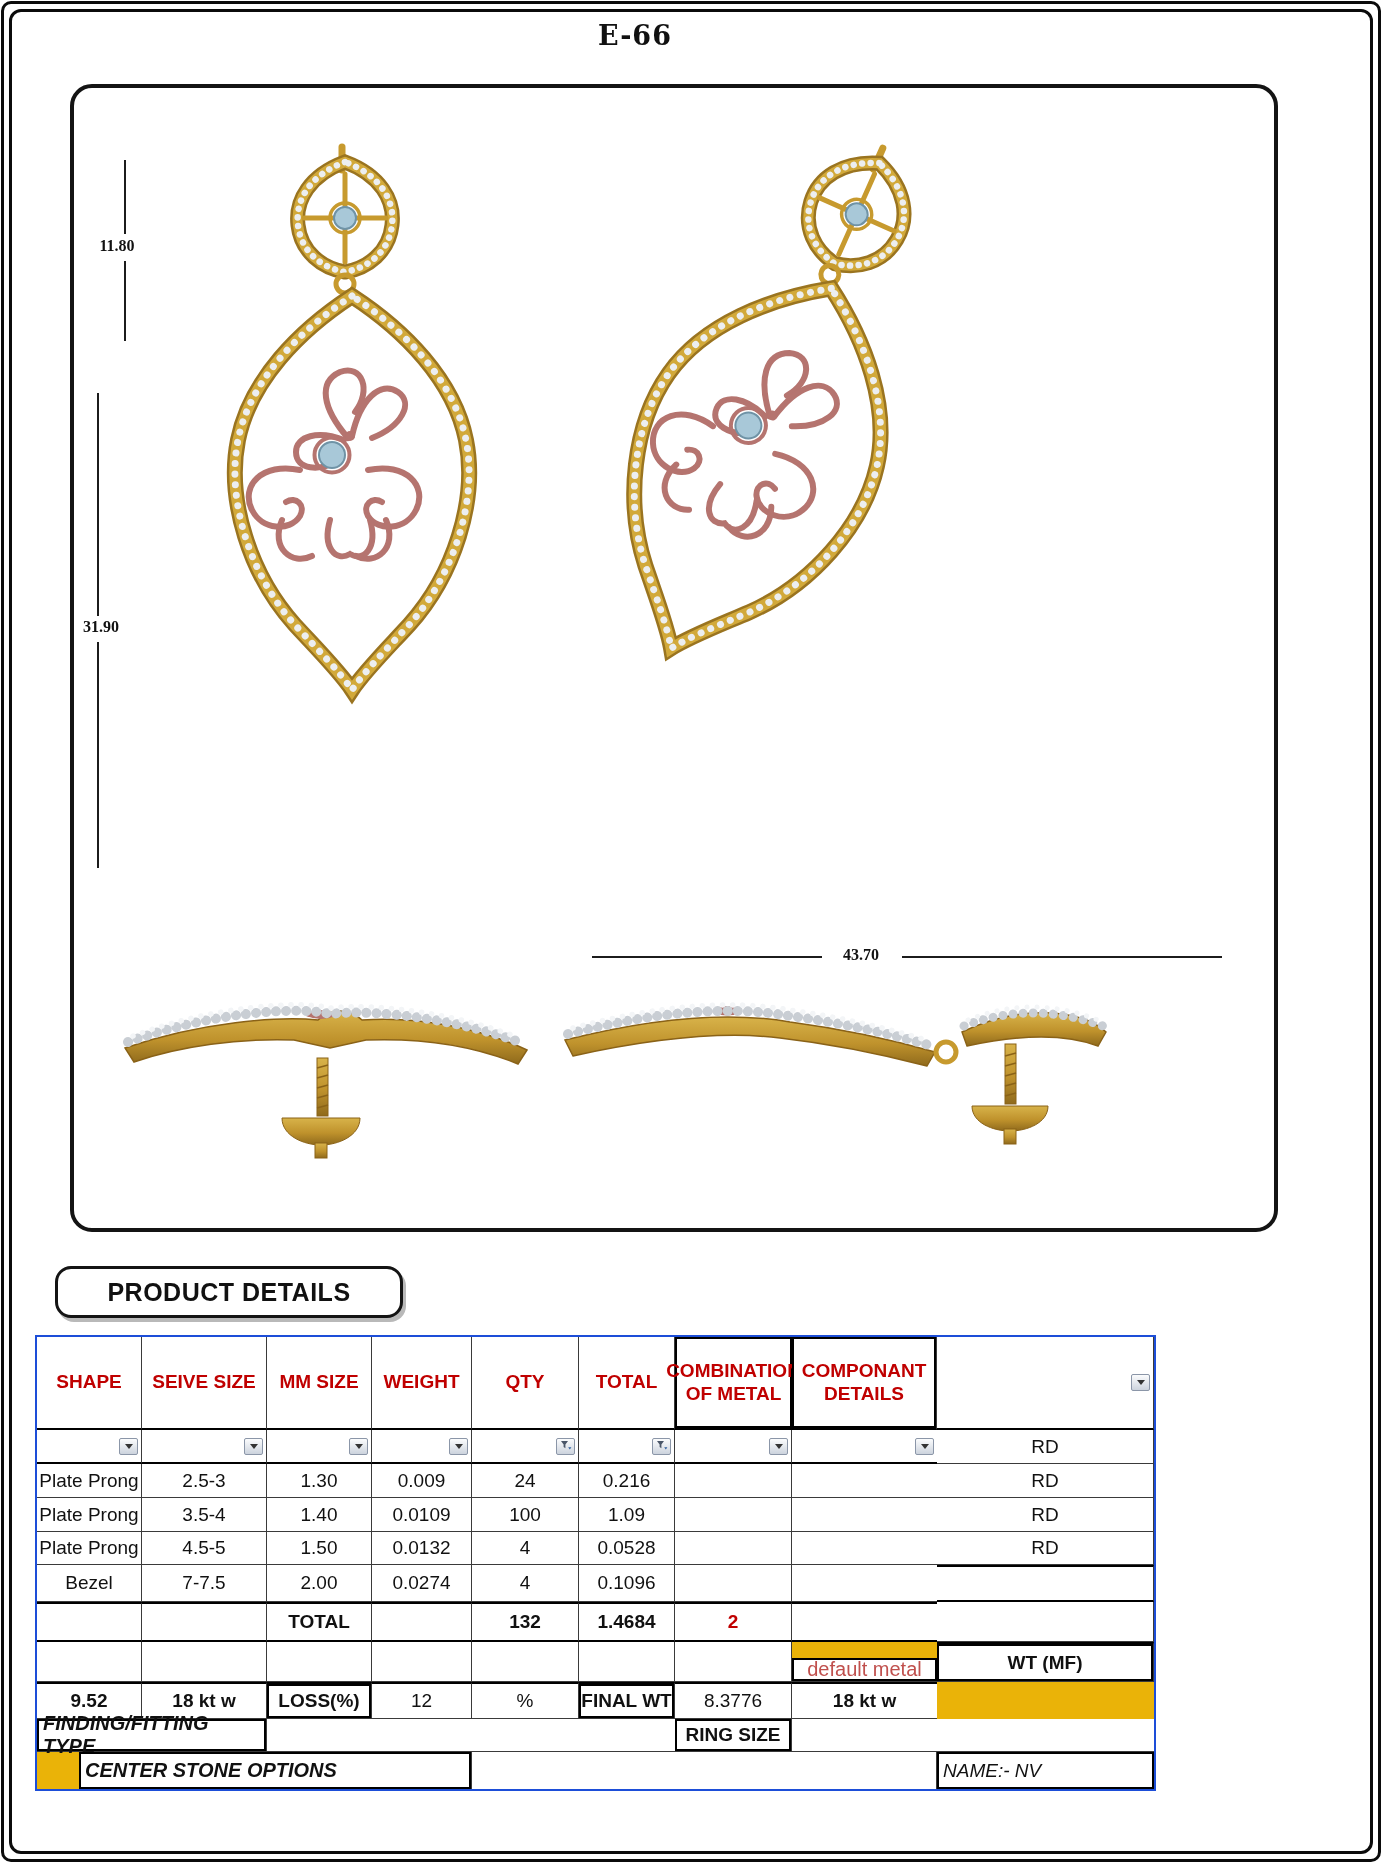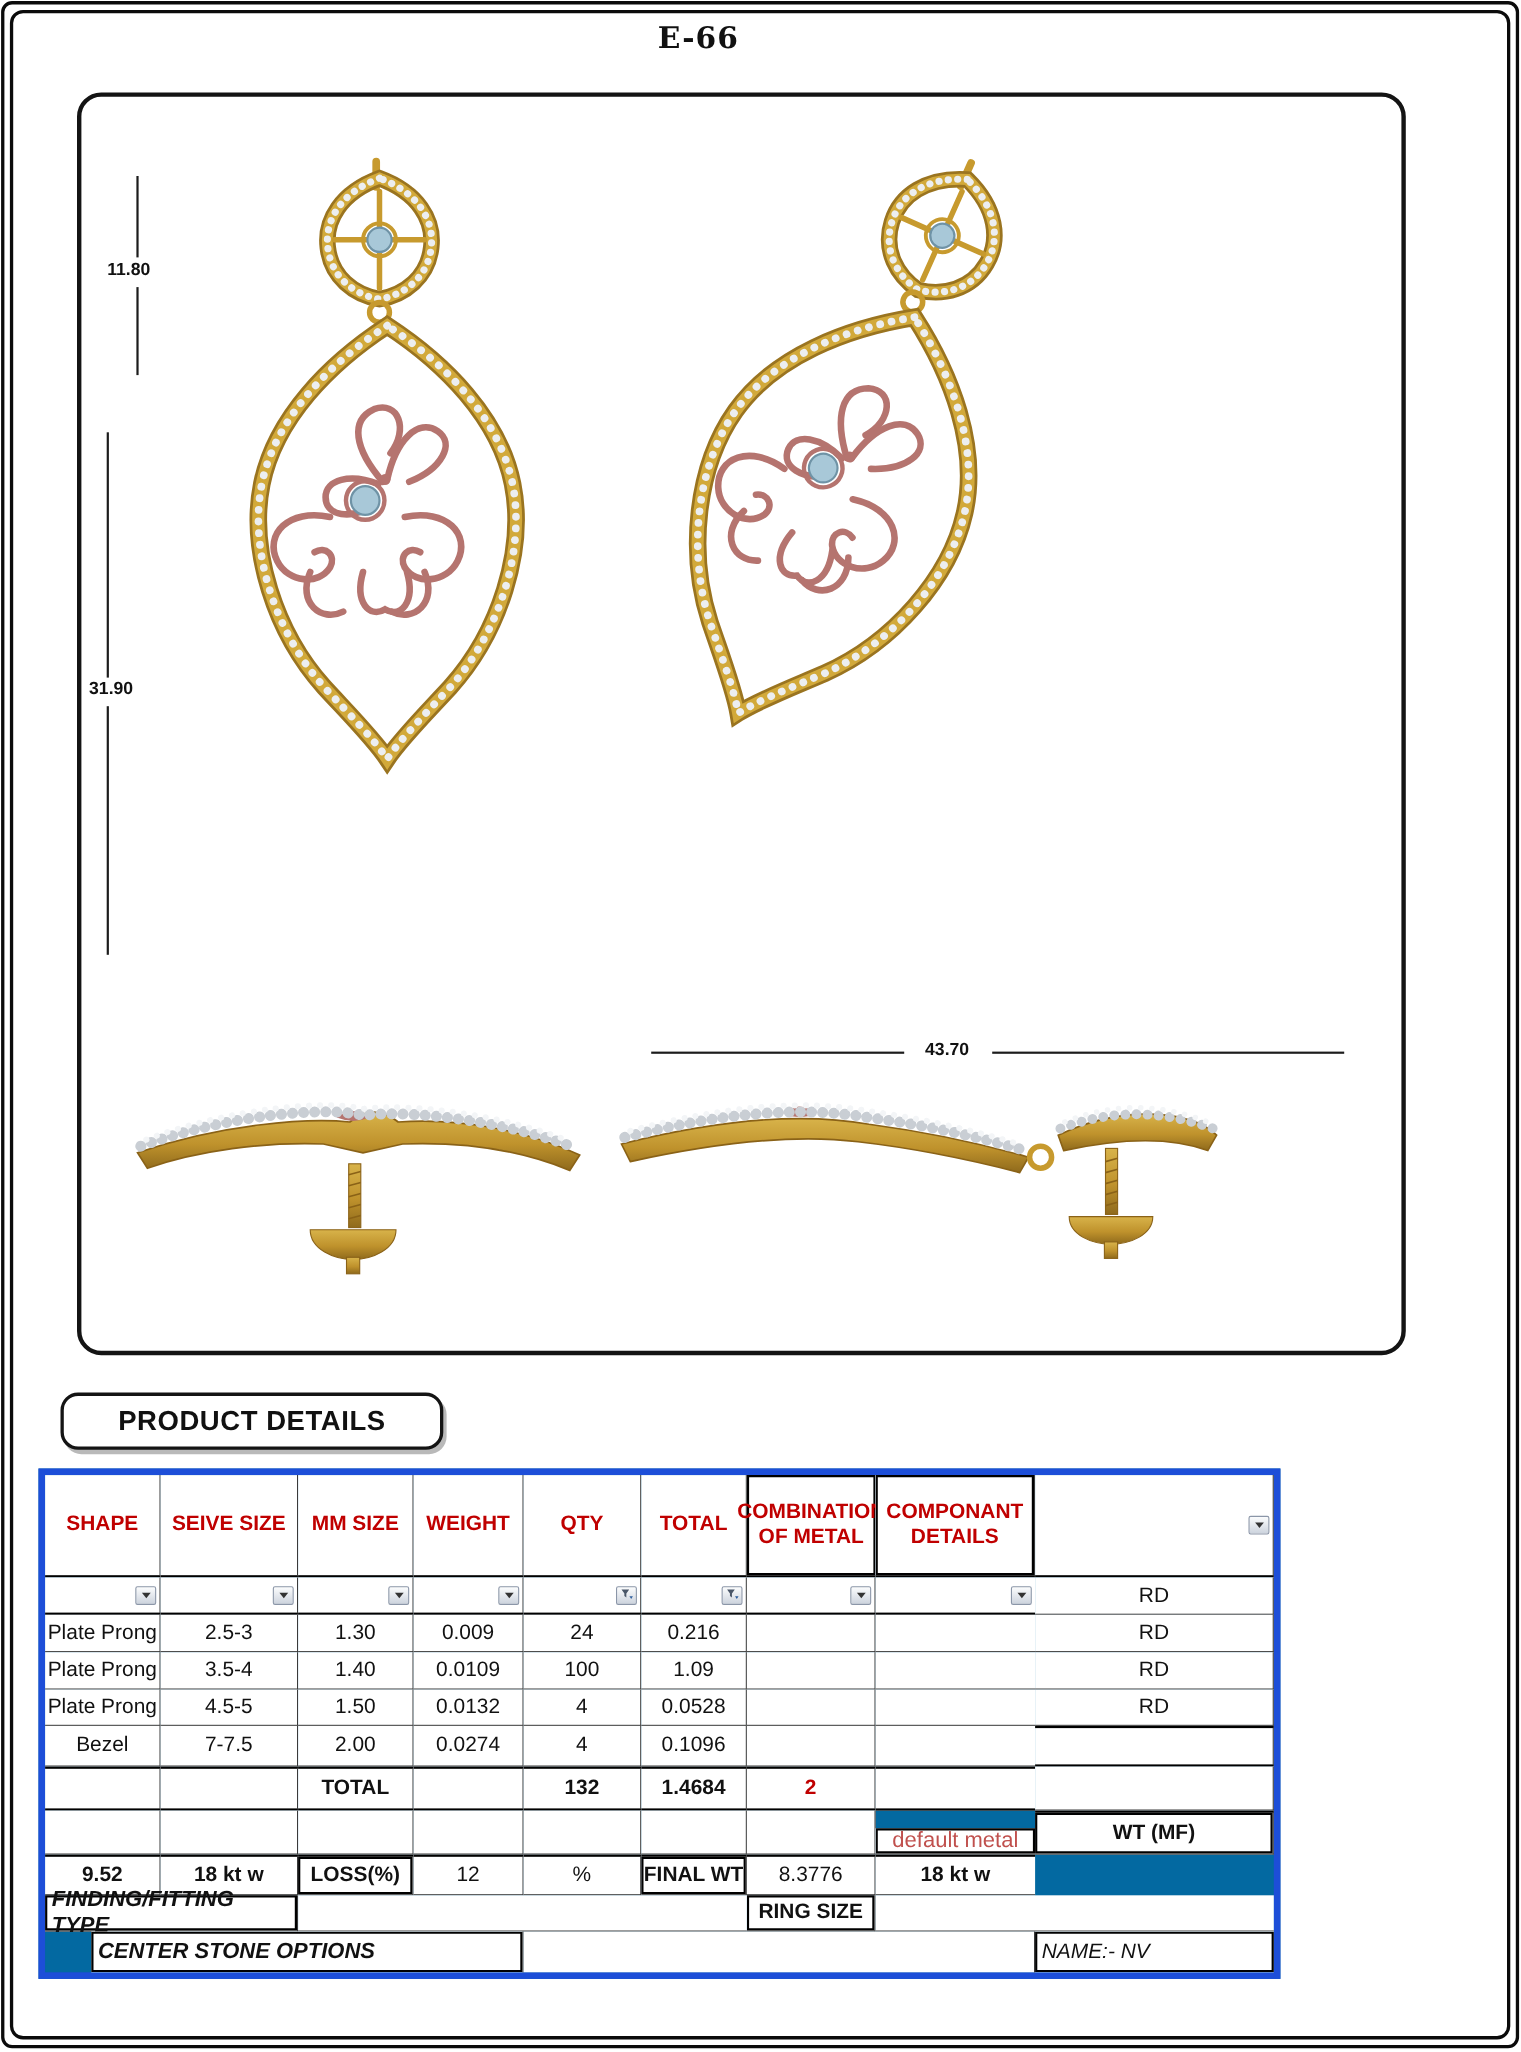--- a/index.html
+++ b/index.html
@@ -15,34 +15,34 @@
   
   .page-title{position:absolute;left:540px;top:20px;width:190px;text-align:center;
     font-family:"DejaVu Serif", serif;font-weight:bold;font-size:27px;letter-spacing:1px;}
   
   .image-panel{position:absolute;left:70px;top:84px;width:1208px;height:1148px;
     border:4px solid #141414;border-radius:22px;background:#fff;box-sizing:border-box;}
   .render-svg{position:absolute;left:70px;top:84px;width:1208px;height:1148px;}
   
   .dim-line-v{position:absolute;width:2px;background:#1c1c1c;}
   .dim-line-h{position:absolute;height:2px;background:#1c1c1c;}
-  .dim-label{position:absolute;font-family:Liberation Sans, sans-serif;font-weight:bold;
+  .dim-label{position:absolute;font-family:Liberation Serif, serif;font-weight:bold;
     font-size:16px;color:#111;text-align:center;}
   
   .pd-badge{position:absolute;left:55px;top:1266px;width:348px;height:52px;
     border:3px solid #141414;border-radius:16px;background:#fff;
     display:flex;align-items:center;justify-content:center;
     font-weight:bold;font-size:25px;letter-spacing:.5px;box-sizing:border-box;
     box-shadow:3px 4px 0 #b9b9b9;}
   
   .spec-table{position:absolute;left:35px;top:1335px;width:1117px;
     display:grid;box-sizing:content-box;
     grid-template-columns:105px 125px 105px 100px 107px 96px 117px 145px 217px;
     grid-template-rows:93px 34px 34px 34px 33px 37px 40px 40px 37px 33px 37px;
-    border:6px solid #1d4ed8;background:#0369a1;}
+    border:2px solid #1d4ed8;background:#eab308;}
   .c{border-right:1px solid #3a3a3a;border-bottom:1px solid #3a3a3a;
     display:flex;align-items:center;justify-content:center;
     font-size:19px;box-sizing:border-box;background:#fff;position:relative;}
   .c.last{border-right:none;}
   .hdr{color:#C00000;font-weight:bold;text-align:center;line-height:1.18;
     border-bottom:2px solid #000;}
   .bt2{border-top:2px solid #000;}
   .bb2{border-bottom:2px solid #000;}
   .tk{box-shadow:inset 0 0 0 2px #000;}
   .bold{font-weight:bold;}

